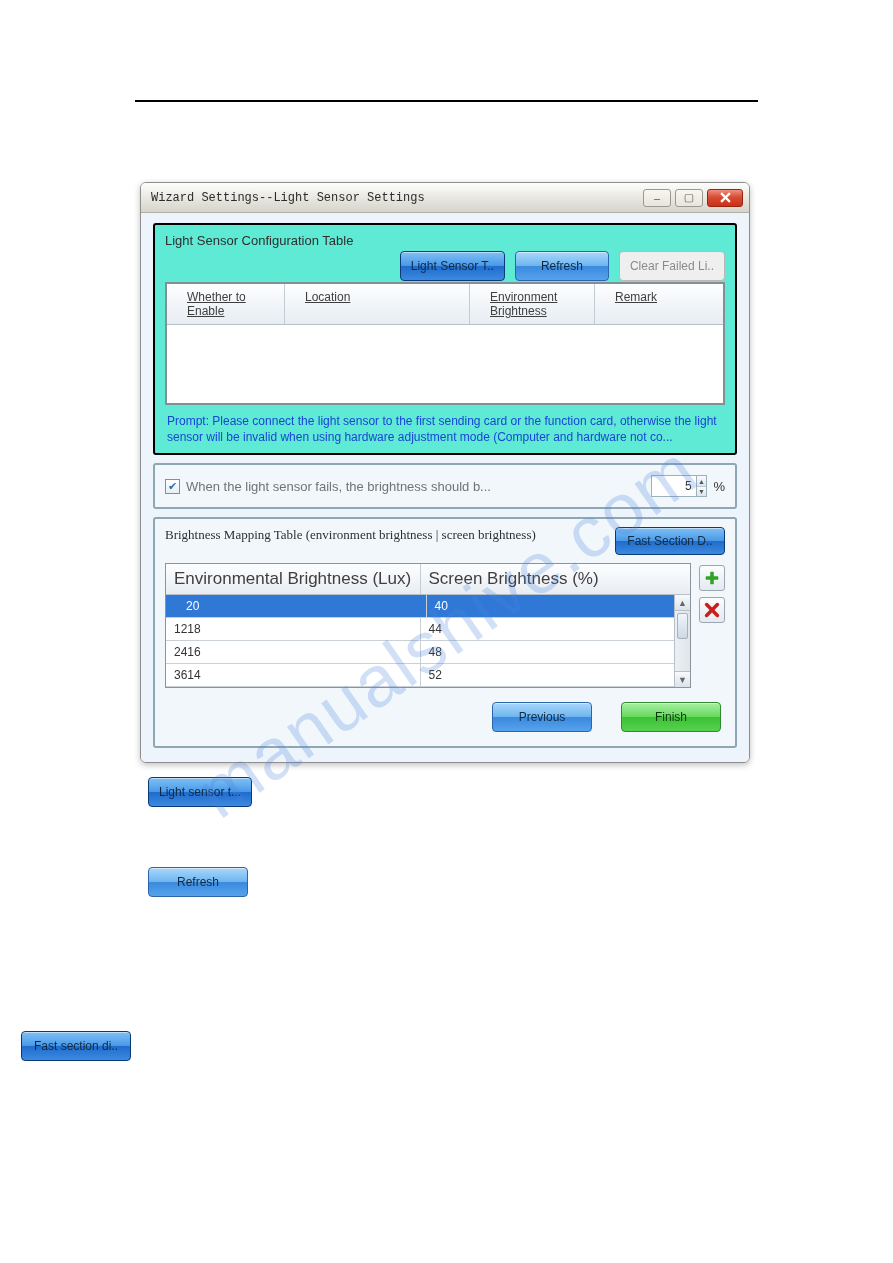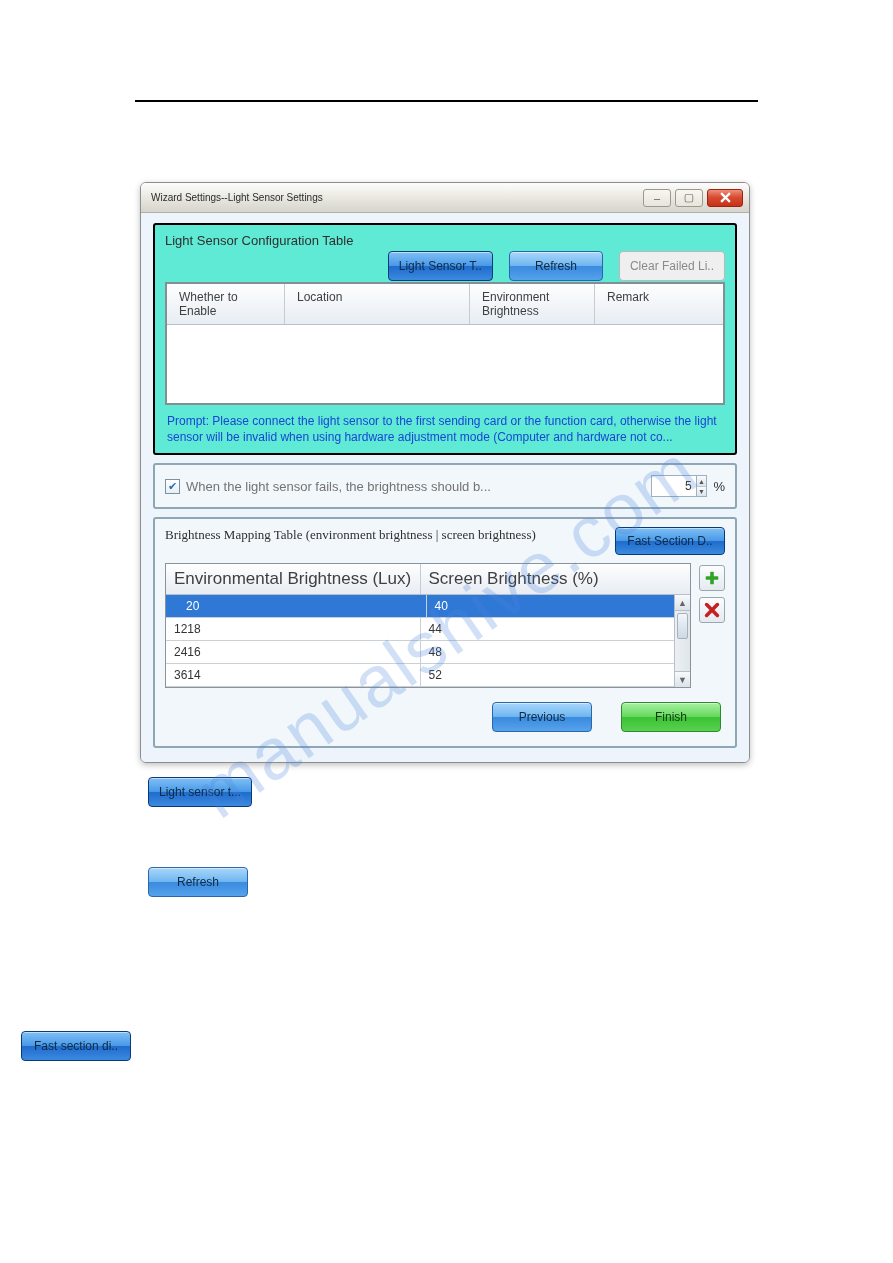--- a/index.html
+++ b/index.html
@@ -41,21 +41,21 @@
   }
   .titlebar {
     height: 30px;
     background: linear-gradient(#fdfdfd,#e9e8e1 50%,#d6d4cb);
     display: flex;
     align-items: center;
     justify-content: space-between;
     padding: 0 6px 0 10px;
     border-bottom: 1px solid #b0afa8;
   }
-  .titlebar-title { color: #2b2b2b; font-size: 10px; }
+  .titlebar-title { color: #2b2b2b; font-size: 12px; font-family: Liberation Mono, monospace; }
   .titlebar-controls { display: flex; gap: 4px; }
   .win-btn {
     width: 28px; height: 18px;
     border: 1px solid #9a9890;
     border-radius: 3px;
     background: linear-gradient(#f8f6ef,#e8e5da);
     display: flex; align-items: center; justify-content: center;
     font-size: 11px; color: #5a5a55;
   }
   .win-btn.close {
@@ -71,21 +71,21 @@
     border-radius: 3px;
     padding: 8px 10px;
     background: #5eead4;
     margin-bottom: 8px;
     position: relative;
   }
   .section-title { color: #2f2f2f; margin-bottom: 8px; }
   .top-btn-row {
     position: absolute;
     right: 10px; top: 26px;
-    display: flex; gap: 16px;
+    display: flex; gap: 10px;
   }
   .btn {
     height: 30px; min-width: 94px;
     border: 1px solid #2a66a9;
     border-radius: 4px;
     background: linear-gradient(#a9d6fb,#6fb7f0 48%,#3a8adf 52%,#56a2eb);
     color: #102a44;
     font-size: 12px;
     display: inline-flex; align-items: center; justify-content: center;
     padding: 0 10px;
@@ -110,24 +110,25 @@
     margin-top: 34px;
     border: 2px solid #848e95;
     background: #fff;
   }
   .ct-head {
     display: flex;
     background: linear-gradient(#fdfeff,#e7edf3);
     border-bottom: 1px solid #b7c0c8;
   }
   .ct-head > div {
-    padding: 6px 12px;
+    padding: 6px 20px;
     border-right: 1px solid #c3ccd3;
     color: #3f3f3f;
     font-size: 12px;
+    text-decoration: underline;
   }
   .ct-head > div:last-child { border-right: none; }
   .ct-enable { width: 118px; }
   .ct-location { width: 185px; }
   .ct-env { width: 125px; }
   .ct-remark { flex: 1; }
   .ct-body { height: 78px; }
   .prompt-text {
     color: #1a45d6;
     font-size: 12px;

